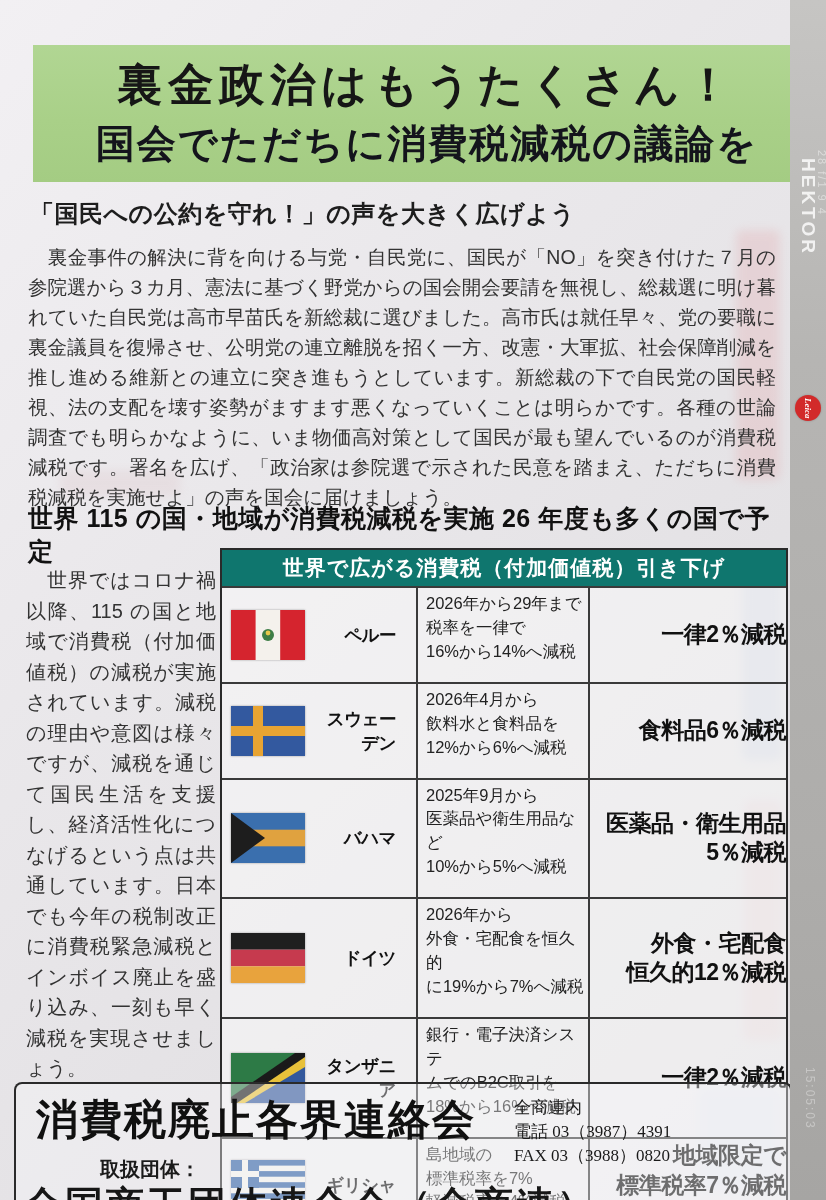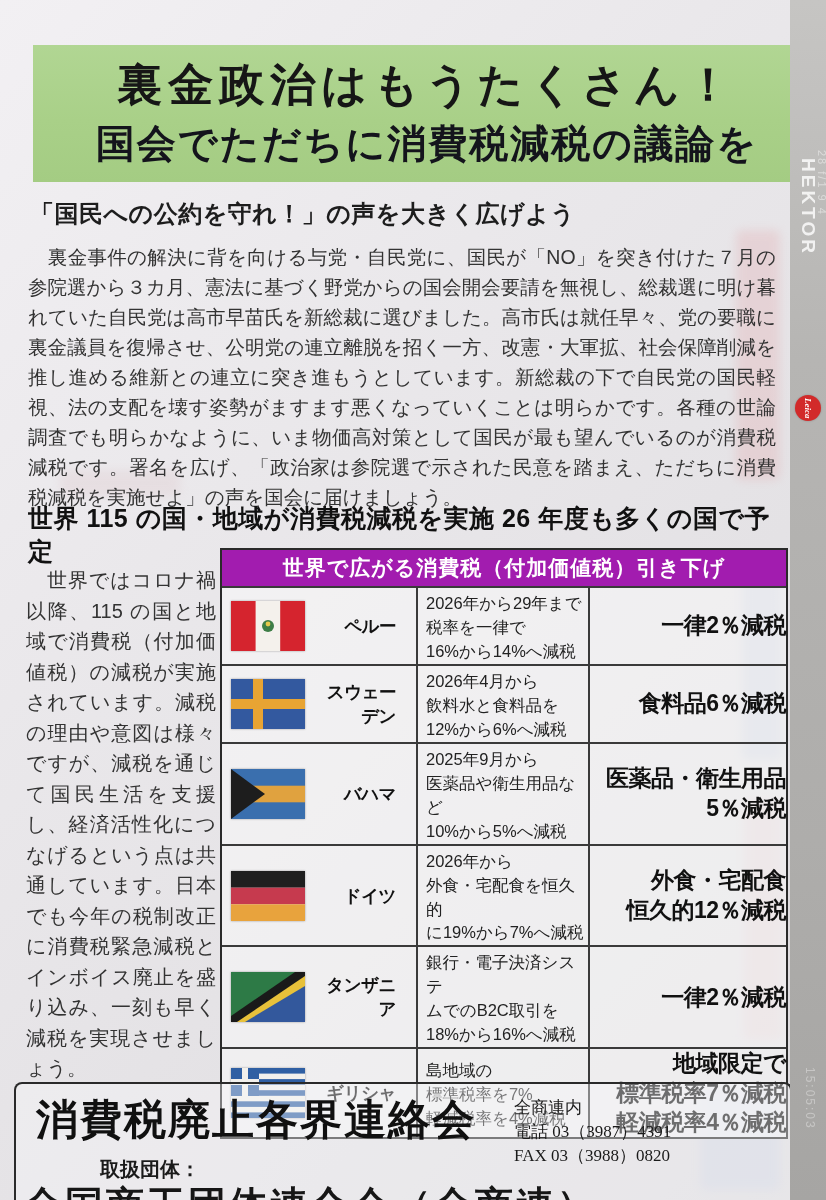--- a/index.html
+++ b/index.html
@@ -80,37 +80,37 @@
 
   .columns{position:absolute;left:26px;top:548px;width:762px;display:flex;z-index:5;}
   .leftcol{
     width:190px;flex:0 0 190px;margin-top:17px;
     font-size:20px;line-height:30.5px;color:#333;text-align:justify;
   }
   .vtable{
     flex:1;margin-left:4px;border:2.5px solid #2a2a2a;background:rgba(250,249,250,.55);
   }
   .vt-header{
-    background:#a21caf;color:#fff;text-align:center;
+    background:#0f766e;color:#fff;text-align:center;
     font-size:21px;font-weight:bold;padding:4px 16px;letter-spacing:1px;
   }
   .trow{
     display:grid;grid-template-columns:92px 102px 172px 1fr;
     border-top:2px solid #3a3a3a;min-height:76px;align-items:center;
   }
   .trow:first-of-type{border-top:none;}
   .cell-flag{display:flex;align-items:center;justify-content:center;padding:4px 0;}
   .cell-flag svg{box-shadow:0 0 2px rgba(0,0,0,.35);}
   .cell-country{
     font-weight:bold;font-size:17.5px;color:#111;text-align:right;padding-right:20px;
     letter-spacing:-.5px;
   }
   .cell-desc{
     border-left:2px solid #3a3a3a;align-self:stretch;display:flex;flex-direction:column;
-    justify-content:center;padding:4px 4px 0 8px;font-size:16.5px;line-height:1.45;color:#222;
+    justify-content:center;padding:4px 4px 18px 8px;font-size:16.5px;line-height:1.45;color:#222;
   }
   .cell-desc span{display:block;}
   .cell-result{
     border-left:2px solid #3a3a3a;align-self:stretch;display:flex;flex-direction:column;
     justify-content:center;text-align:right;padding-right:0;
     font-size:23px;font-weight:bold;color:#111;line-height:1.28;letter-spacing:-.5px;
   }
   .cell-result span{display:block;}
 
   

